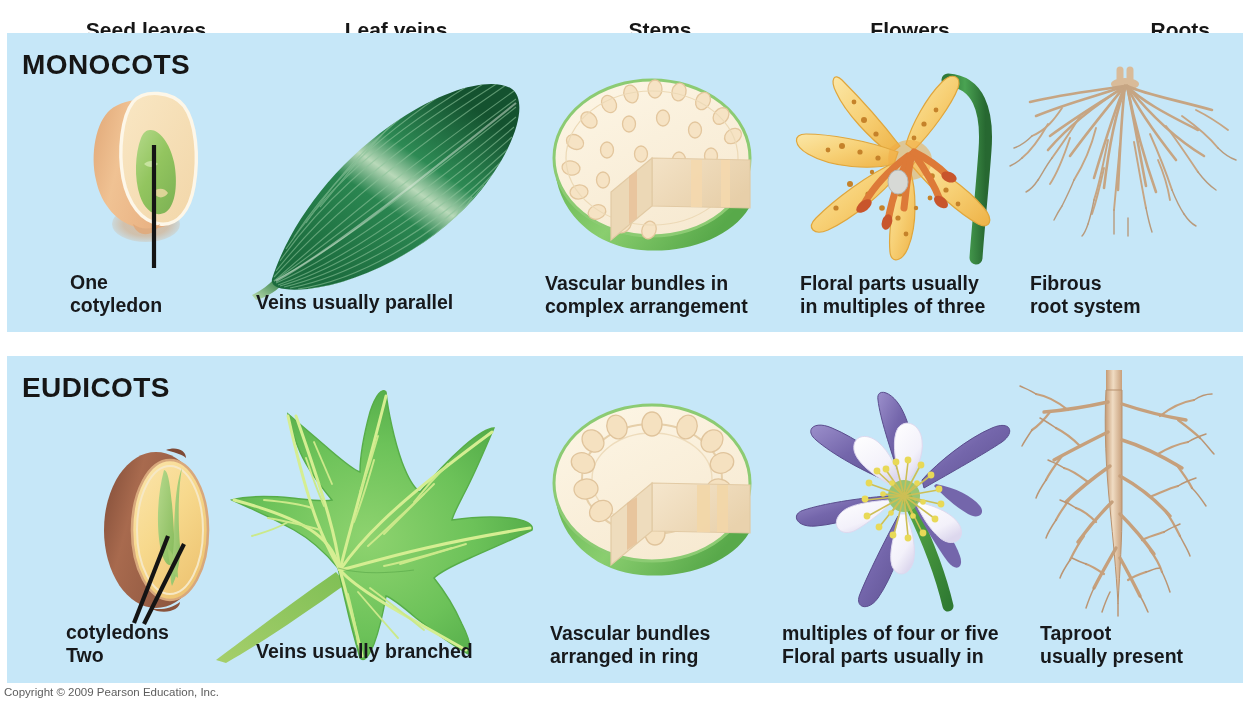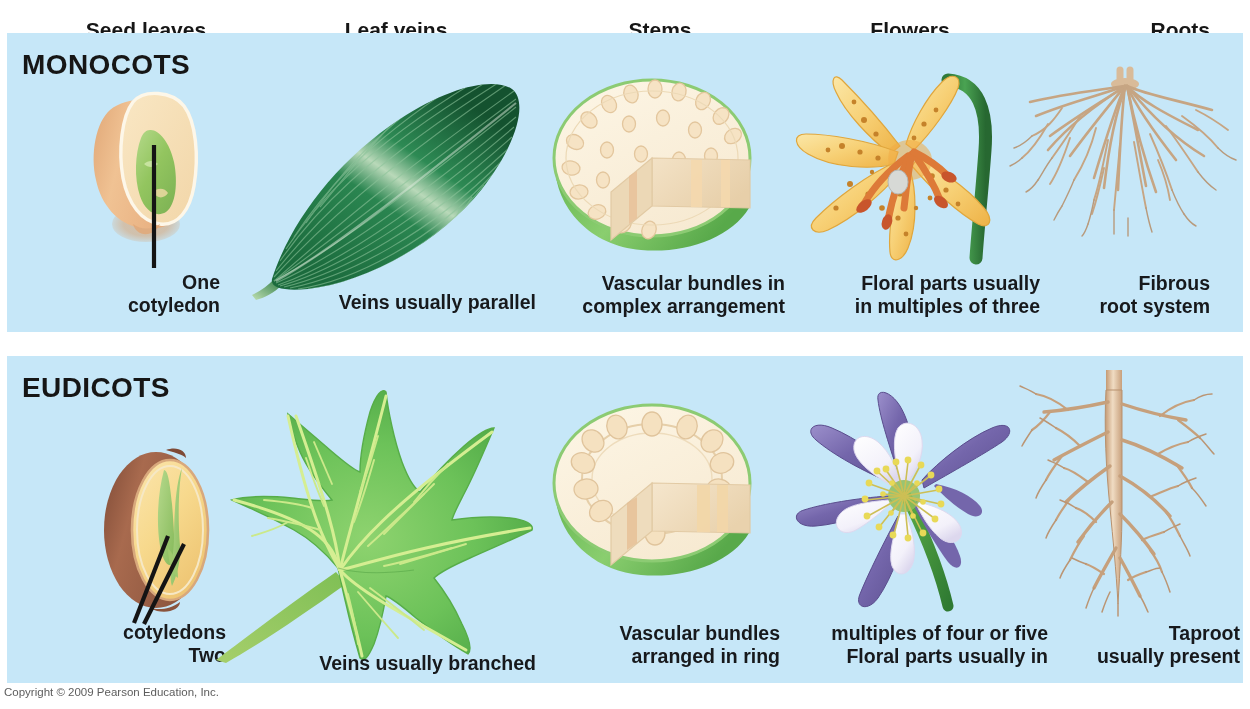--- a/index.html
+++ b/index.html
@@ -25,21 +25,21 @@
 
   .row-label{
     position:absolute;left:22px;
     font-size:28px;font-weight:bold;color:#161616;letter-spacing:.4px;
   }
   .row-label.mono{top:49px;}
   .row-label.eudi{top:372px;}
 
   
   .caption{
-    position:absolute;text-align:right;
+    position:absolute;text-align:left;
     font-size:19.5px;font-weight:bold;color:#17191c;
     line-height:23px;
   }
 
   
   .copyright{
     position:absolute;left:4px;top:686px;
     font-size:11.5px;color:#5d5d5d;font-weight:normal;
   }
 
@@ -477,21 +477,21 @@
         <path d="M162 200 C178 212 194 224 216 242"></path>
         <path d="M150 204 C162 218 174 232 190 250"></path>
         <path d="M140 206 C144 222 148 238 150 256"></path>
         <path d="M206 114 C214 104 224 92 240 76"></path>
         <path d="M80 134 C70 140 58 144 44 148"></path>
       </g>
 
       <path d="M130 180 C150 186 176 186 206 182" stroke="#4f9f42" stroke-width="1.2" fill="none" opacity="0.5"></path>
     </svg>
   </div>
-  <div class="caption" style="left:256px;top:640px;width:280px;margin-top:12px;">
+  <div class="caption" style="left:256px;top:640px;width:280px;">
     <div>Veins usually branched</div>
   </div>
 
   <div class="art" style="left:545px;top:393px;">
     <svg width="230" height="200" viewBox="0 0 230 200">
       <defs>
         <linearGradient id="sgreen2" x1="0" y1="0" x2="1" y2="0.4">
           <stop offset="0" stop-color="#63b551"></stop>
           <stop offset="0.5" stop-color="#8ace6f"></stop>
           <stop offset="1" stop-color="#58a94a"></stop>

